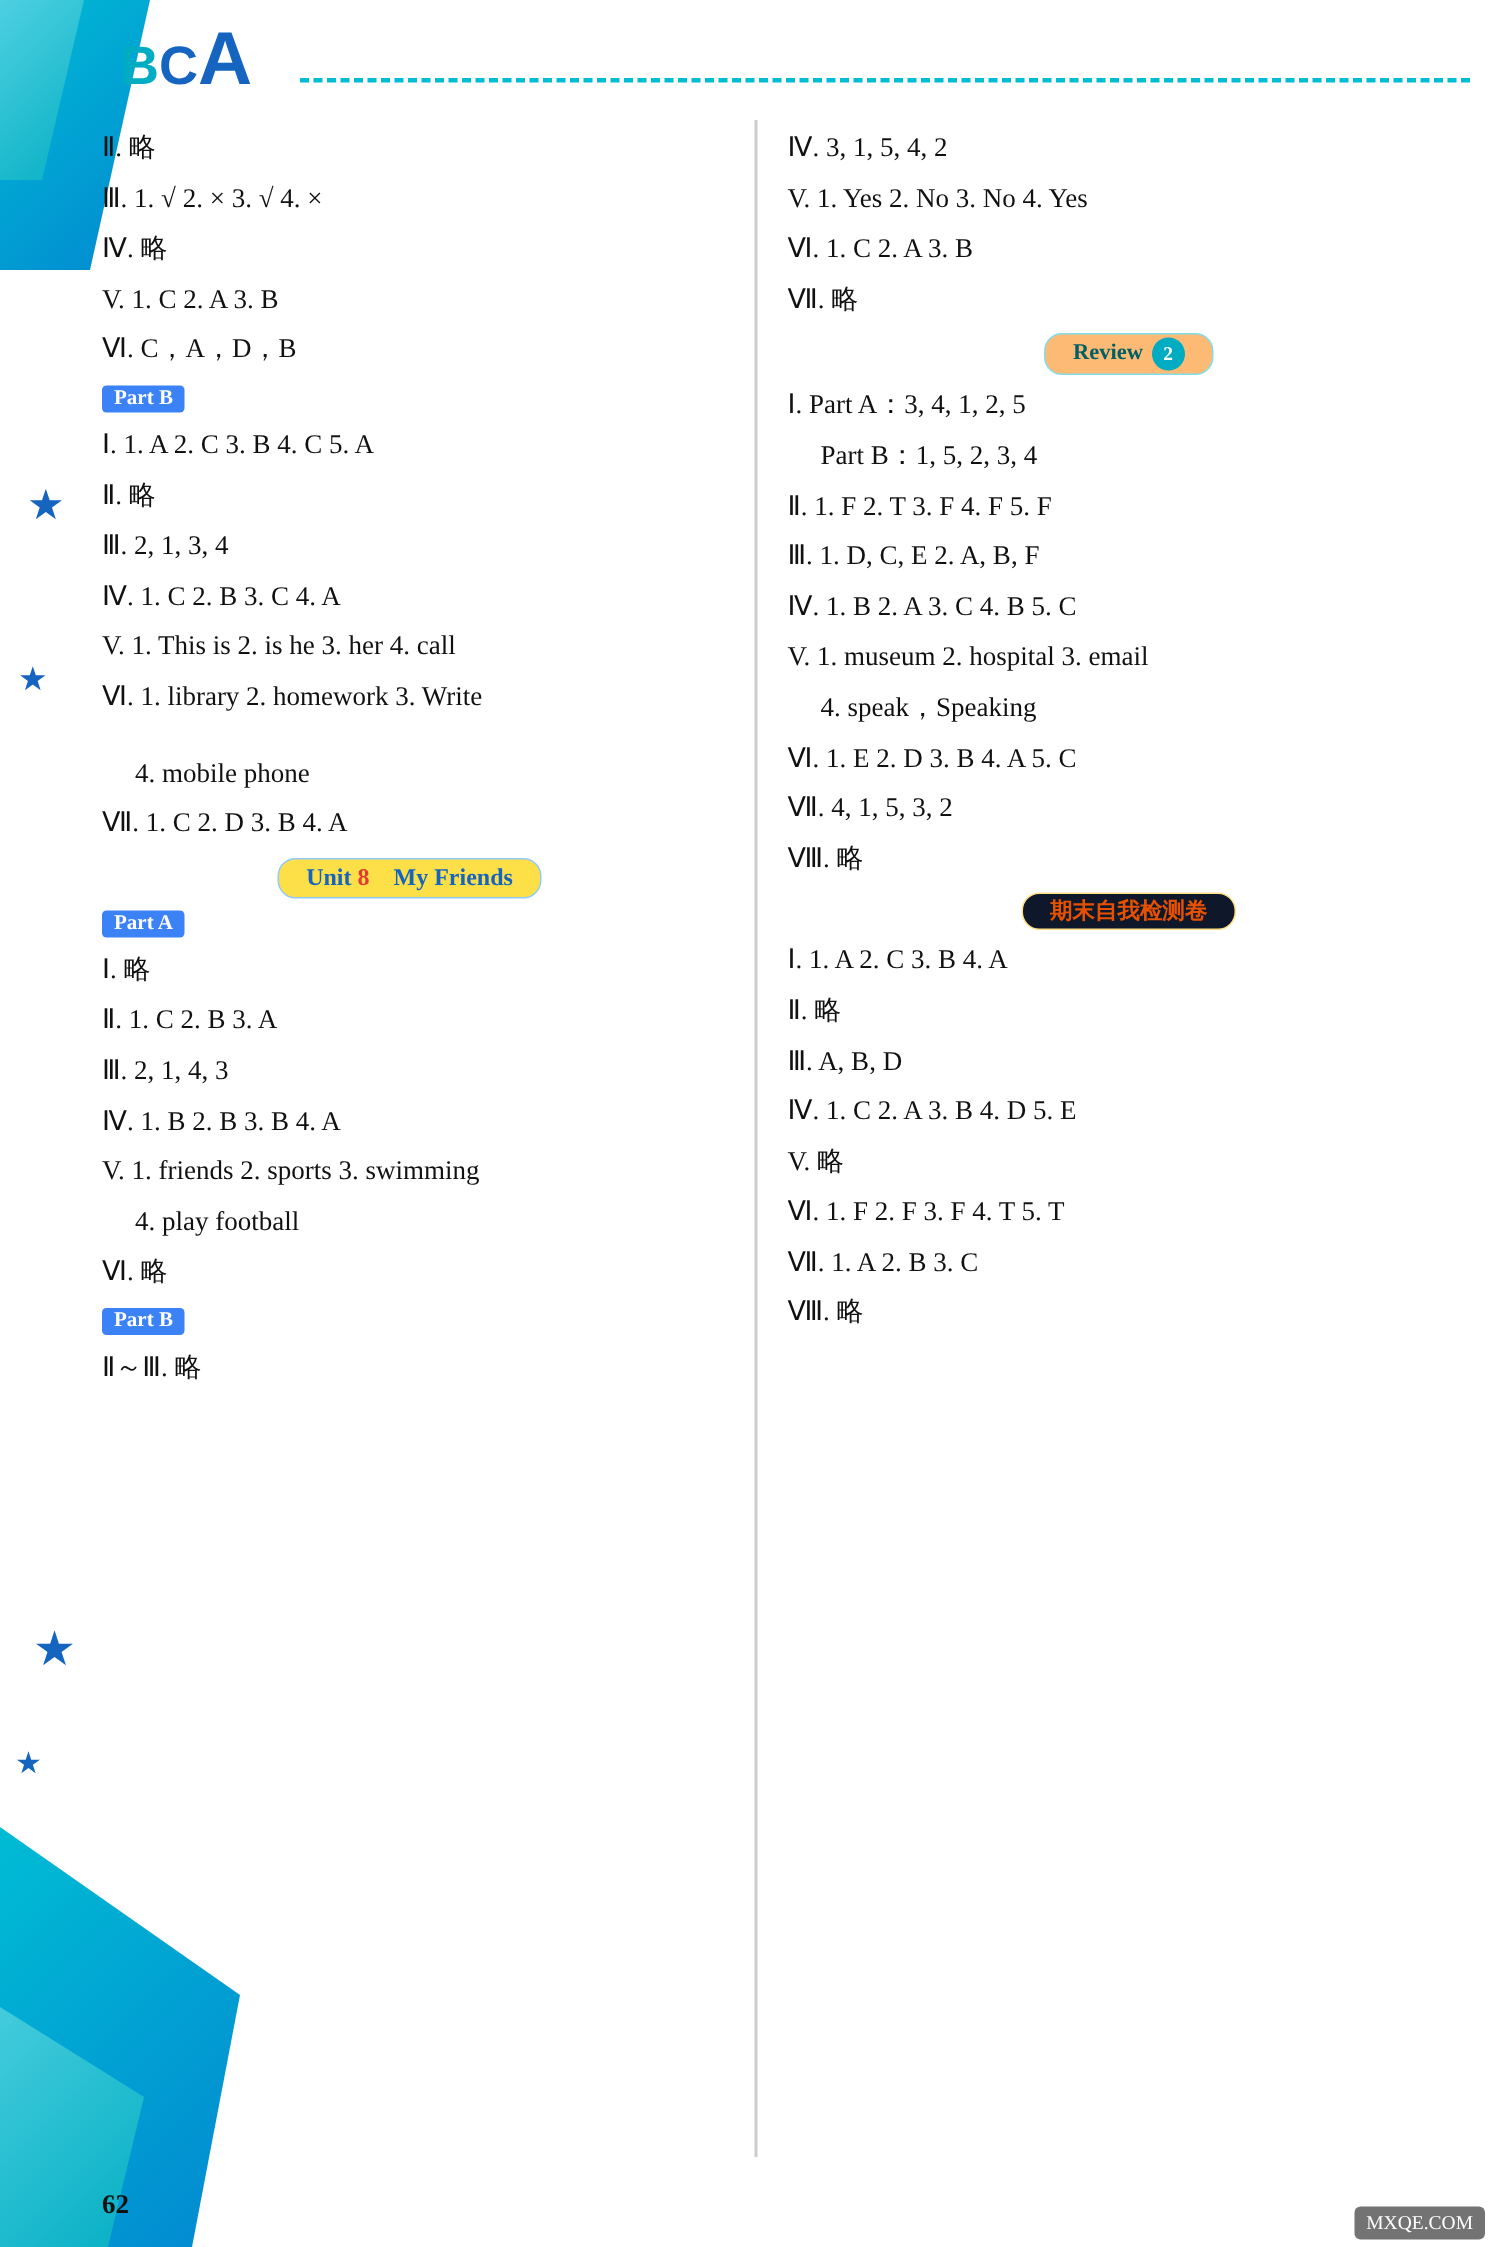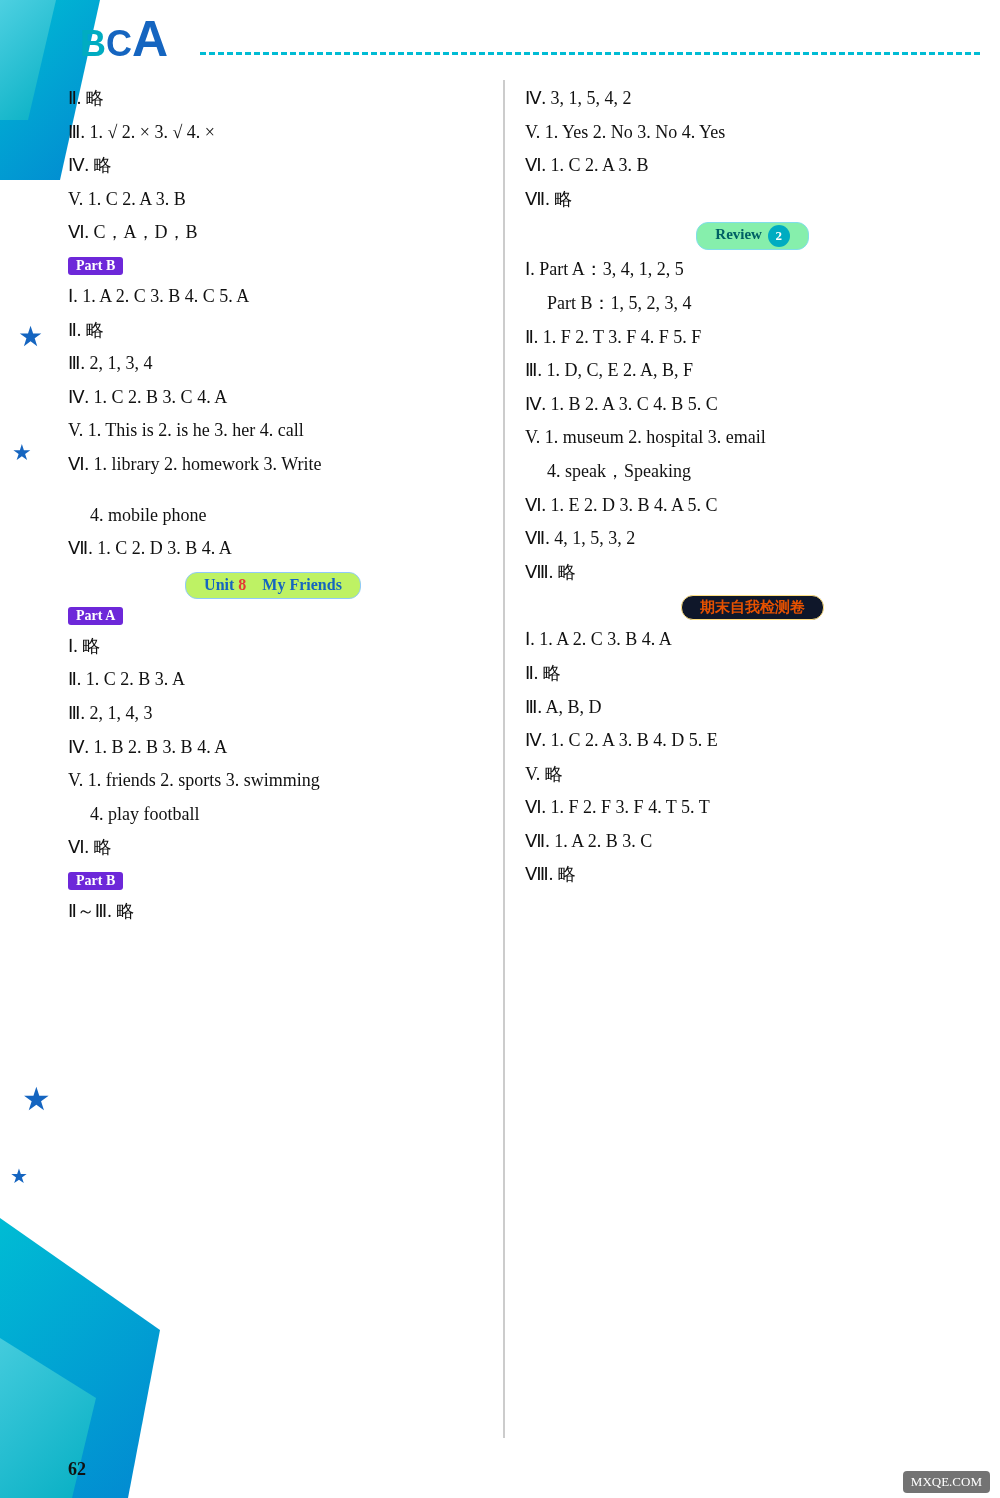--- a/index.html
+++ b/index.html
@@ -111,54 +111,54 @@
 
     .section-line {
       margin: 3px 0;
       line-height: 1.7;
       font-size: 18px;
       color: #111;
     }
 
     .section-header {
       display: inline-block;
-      background: #6d28d9;
+      background: #3b82f6;
       color: #fff;
       font-weight: bold;
       padding: 1px 8px;
       border-radius: 3px;
       margin: 4px 0 3px 0;
       font-size: 14px;
     }
 
     .unit-header {
       text-align: center;
       margin: 8px 0 4px 0;
     }
     .unit-header-text {
       display: inline-block;
-      background: #bef264;
+      background: #fde047;
       border-radius: 12px;
       padding: 2px 18px;
       font-size: 16px;
       font-weight: bold;
       color: #1565c0;
       border: 1.5px solid #90caf9;
     }
     .unit-num {
       color: #e53935;
     }
 
     .review-header {
       text-align: center;
       margin: 8px 0 4px 0;
     }
     .review-header-text {
       display: inline-block;
-      background: #86efac;
+      background: #fdba74;
       border-radius: 12px;
       padding: 2px 18px;
       font-size: 15px;
       font-weight: bold;
       color: #006064;
       border: 1.5px solid #80deea;
     }
     .review-num {
       display: inline-flex;
       align-items: center;

